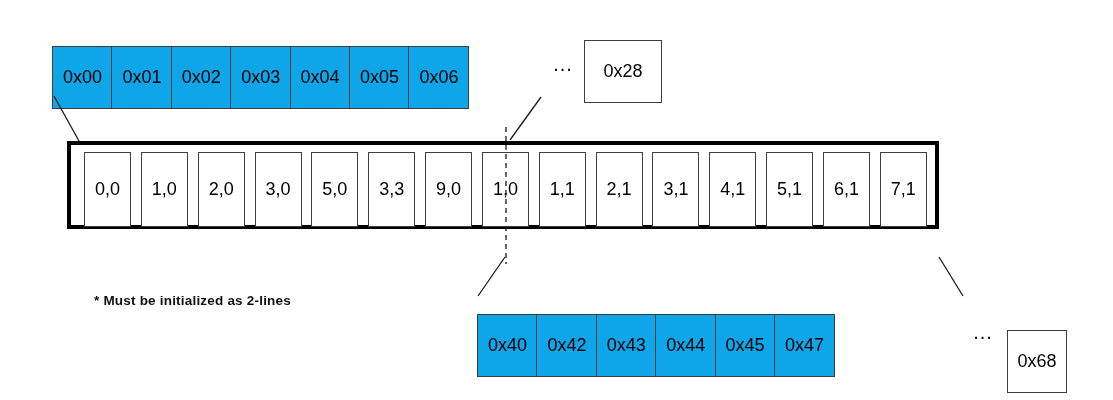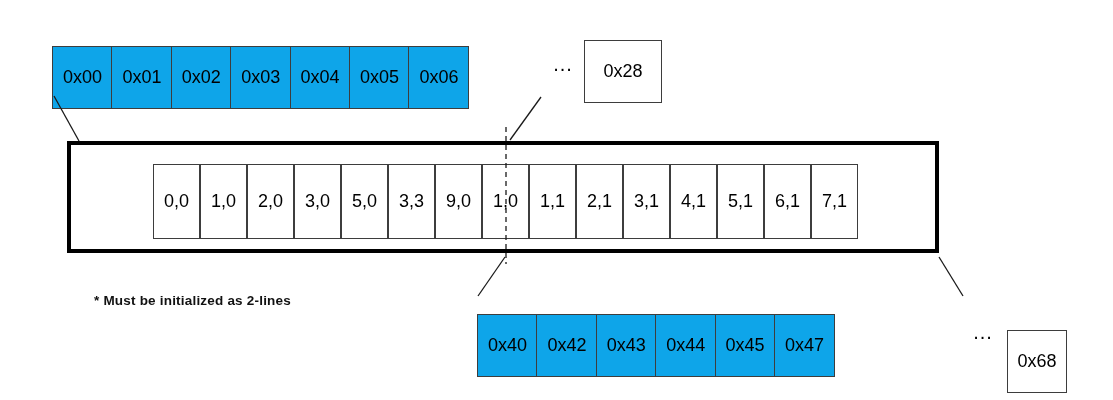--- a/index.html
+++ b/index.html
@@ -52,26 +52,26 @@
     font-size: 20px;
     letter-spacing: 1px;
     display: flex;
     align-items: center;
     justify-content: center;
   }
   
   .cachebox {
     position: absolute;
     left: 67px; top: 141px;
-    width: 872px; height: 112px;
+    width: 872px; height: 88px;
     border: 4.5px solid #000;
     background: #fff;
     display: flex;
     align-items: center;
-    justify-content: center;
+    justify-content: space-between;
     padding: 9px 8px 0 13px;
   }
   .ccell {
     width: 47px;
     height: 75px;
     border: 1.6px solid #3d3d3d;
     display: flex;
     align-items: center;
     justify-content: center;
     font-size: 18px;

